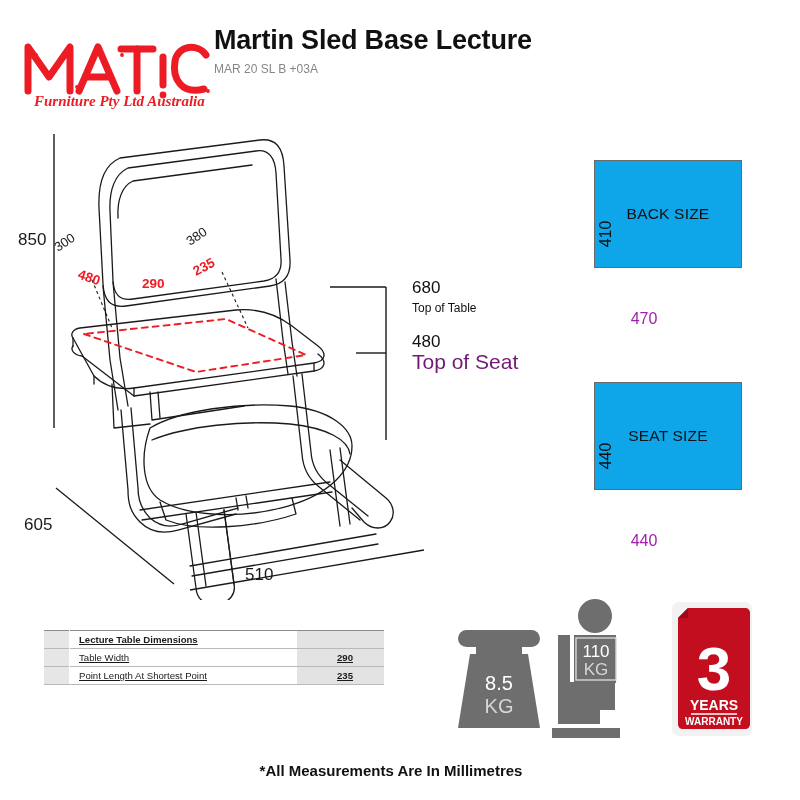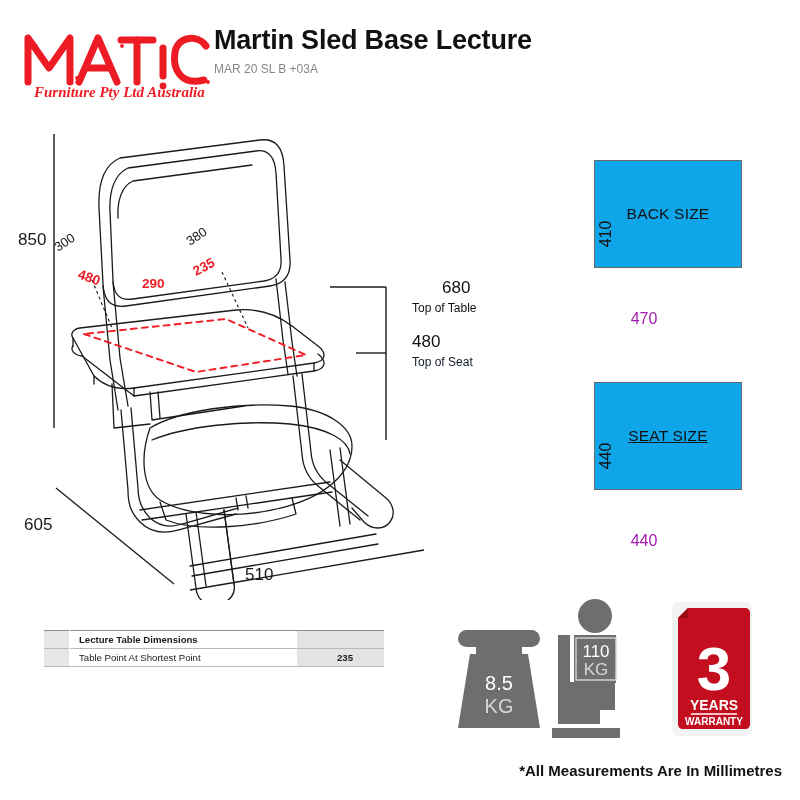--- a/index.html
+++ b/index.html
@@ -12,21 +12,21 @@
     height: 800px;
     position: relative;
     font-family: "Liberation Sans", sans-serif;
     color: #1a1a1a;
     overflow: hidden;
   }
   .abs { position: absolute; }
 
   
   #header { left: 0; top: 0; width: 800px; height: 110px; }
-  #logo-block { left: 22px; top: 20px; width: 190px; height: 80px; text-decoration: underline; }
+  #logo-block { left: 22px; top: 29px; width: 190px; height: 80px; text-decoration: underline; }
   #logo-svg { display: block; }
   #title-block { left: 214px; top: 26px; width: 400px; }
   #product-title {
     font-size: 27px;
     font-weight: bold;
     letter-spacing: -0.2px;
     color: #111111;
     line-height: 28px;
     white-space: nowrap;
   }
@@ -38,21 +38,21 @@
     white-space: nowrap;
   }
 
   
   #drawing { left: 0; top: 110px; width: 540px; height: 490px; }
   #chair-svg { display: block; }
 
   
   .size-box-wrap { }
   #back-size-wrap { left: 570px; top: 160px; }
-  #seat-size-wrap { left: 570px; top: 382px; text-decoration: underline; }
+  #seat-size-wrap { left: 570px; top: 382px; }
   .size-box {
     width: 148px;
     height: 108px;
     border: 1.6px solid #6a6a6a;
     box-sizing: border-box;
     background: #0ea5e9;
     display: flex;
     align-items: center;
     justify-content: center;
     margin-left: 24px;
@@ -95,20 +95,21 @@
     width: 340px;
     table-layout: fixed;
   }
   table.spec td {
     font-size: 9.6px;
     color: #1a1a1a;
     padding: 2px 0 2px 9px;
     border-top: 1px solid #b9b9b9;
     line-height: 13px;
     height: 13px;
+    text-decoration: underline;
   }
   table.spec tr.head td {
     font-weight: bold;
     border-top: 1px solid #8c8c8c;
   }
   table.spec tr:last-child td { border-bottom: 1px solid #b9b9b9; }
   td.tick { width: 16px; background: #e6e6e6; border-right: 1px solid #ffffff; }
   td.name { padding-left: 7px; background: #ffffff; }
   td.val {
     width: 78px;
@@ -119,21 +120,21 @@
   tr.head td.val { background: #e3e3e3; }
 
   
   #icons { left: 440px; top: 598px; width: 340px; height: 145px; }
 
   
   #footnote {
     left: 0;
     top: 762px;
     width: 782px;
-    text-align: right;
+    text-align: center;
     font-size: 15px;
     font-weight: bold;
     color: #111111;
   }
 </style>
 </head>
 <body>
 
 <div class="abs" id="header">
 
@@ -275,26 +276,26 @@
     </g>
     <text transform="translate(24,420)" font-family="Liberation Sans, sans-serif" font-size="17" fill="#1a1a1a">605</text>
 
     <g stroke="#1a1a1a" stroke-width="1.3" fill="none">
       <path d="M190,480 L424,440"></path>
     </g>
     <text transform="translate(245,470)" font-family="Liberation Sans, sans-serif" font-size="17" fill="#1a1a1a">510</text>
   </svg>
 
   <div class="abs" style="left:412px; top:168px; line-height:20px;">
-    <div style="font-size:17px; color:#111;margin-left:30px;">680</div>
+    <div style="font-size:17px; color:#111;">680</div>
     <div style="font-size:12px; color:#111;">Top of Table</div>
   </div>
   <div class="abs" style="left:412px; top:222px; line-height:20px;">
     <div style="font-size:17px; color:#111;">480</div>
-    <div style="font-size:12px; color:#0f172a;">Top of Seat</div>
+    <div style="font-size:21px; color:#701a75;">Top of Seat</div>
   </div>
 </div>
 
 <div class="abs size-box-wrap" id="back-size-wrap">
   <div class="size-box">
     <span class="size-box-label">BACK SIZE</span>
   </div>
   <div class="dim-vert">
     <span>410</span>
   </div>
@@ -314,21 +315,26 @@
 <div class="abs" id="spec-table">
   <table class="spec">
     <tbody>
       <tr class="head">
         <td class="tick"></td>
         <td class="name">Lecture Table Dimensions</td>
         <td class="val"></td>
       </tr>
       <tr>
         <td class="tick"></td>
-        <td class="name">Table Point At Shortest Point</td>
+        <td class="name">Table Width</td>
+        <td class="val">290</td>
+      </tr>
+      <tr>
+        <td class="tick"></td>
+        <td class="name">Point Length At Shortest Point</td>
         <td class="val">235</td>
       </tr>
     </tbody>
   </table>
 </div>
 
 <div class="abs" id="icons">
   <svg width="340" height="145" viewBox="0 0 340 145">
 
     <g>

